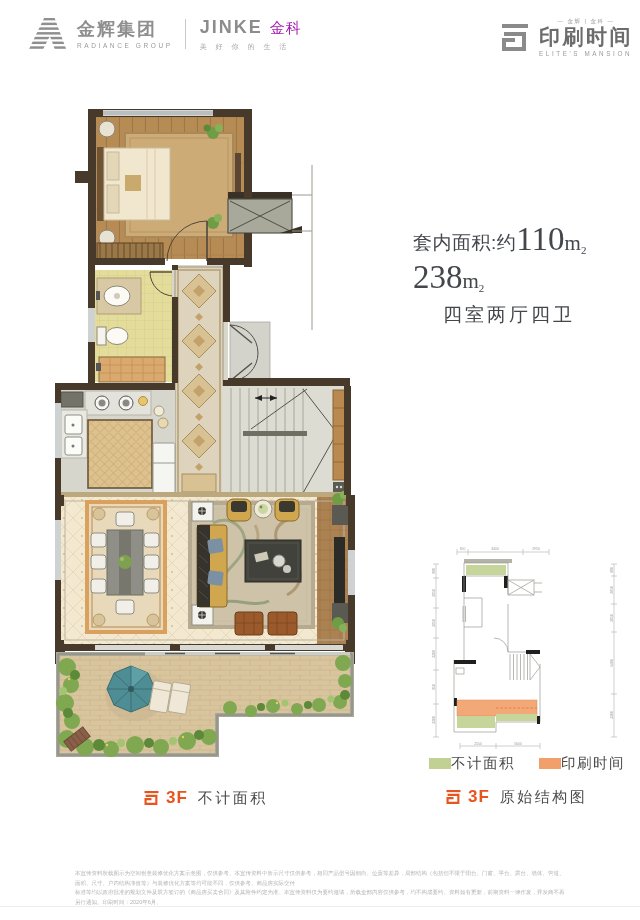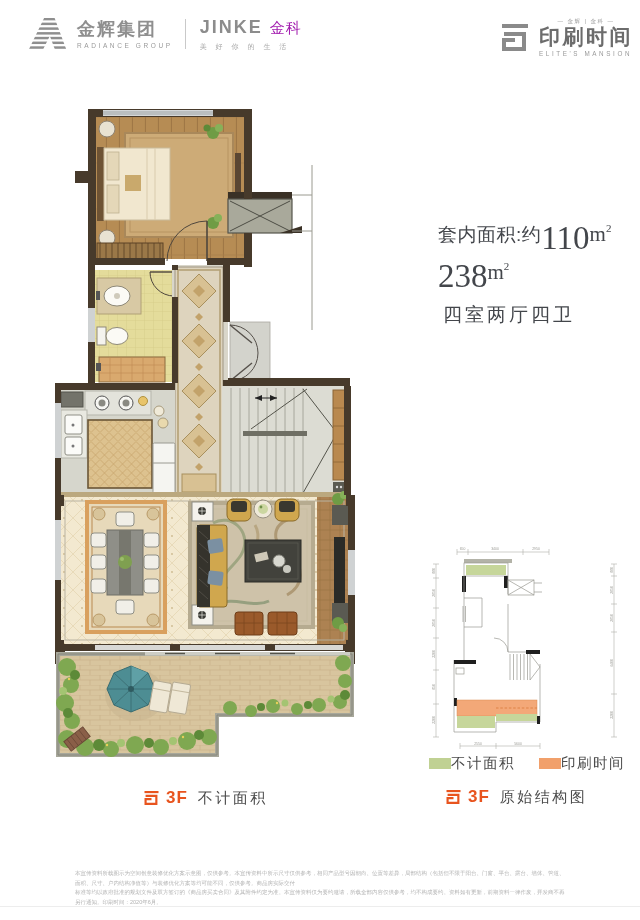--- a/index.html
+++ b/index.html
@@ -21,21 +21,21 @@
   .el-cn{font-family:"Liberation Serif","DejaVu Serif",serif;font-size:21px;font-weight:700;
          color:#6c6c6c;letter-spacing:2.5px;line-height:1.15;}
   .el-en{font-size:6.3px;color:#9a9a9a;letter-spacing:2.6px;margin-top:1px;}
 
   
   .title-row{left:417px;top:158px;display:flex;align-items:center;}
   .hj-title{font-family:"Liberation Serif","DejaVu Serif",serif;font-size:46px;font-weight:700;
             color:#c05a2a;letter-spacing:5px;line-height:1.1;margin-left:8px;}
   .tag-div{width:1.5px;height:26px;background:#b8b8b8;margin:0 8px 0 2px;}
   .hj-tag{font-size:22px;font-weight:700;color:#c8622e;letter-spacing:2px;}
-  .area-line{left:438px;height:34px;display:flex;align-items:flex-start;color:#43464b;}
+  .area-line{left:413px;height:34px;display:flex;align-items:flex-end;color:#43464b;}
   .area-label{font-size:19px;letter-spacing:0.5px;}
   .area-val{font-family:"Liberation Serif","DejaVu Serif",serif;font-size:33px;line-height:1;}
   .area-unit{font-family:"Liberation Serif","DejaVu Serif",serif;font-size:21px;}
   .area-sup{font-family:"Liberation Serif","DejaVu Serif",serif;font-size:11px;vertical-align:super;}
   .hj-layout{left:443px;top:302px;font-size:19px;letter-spacing:3px;color:#43464b;}
 
   
   .legend{left:429px;top:754px;display:flex;gap:24px;align-items:center;}
   .leg-item{display:flex;align-items:center;}
   .leg-sw{width:22px;height:11px;}

